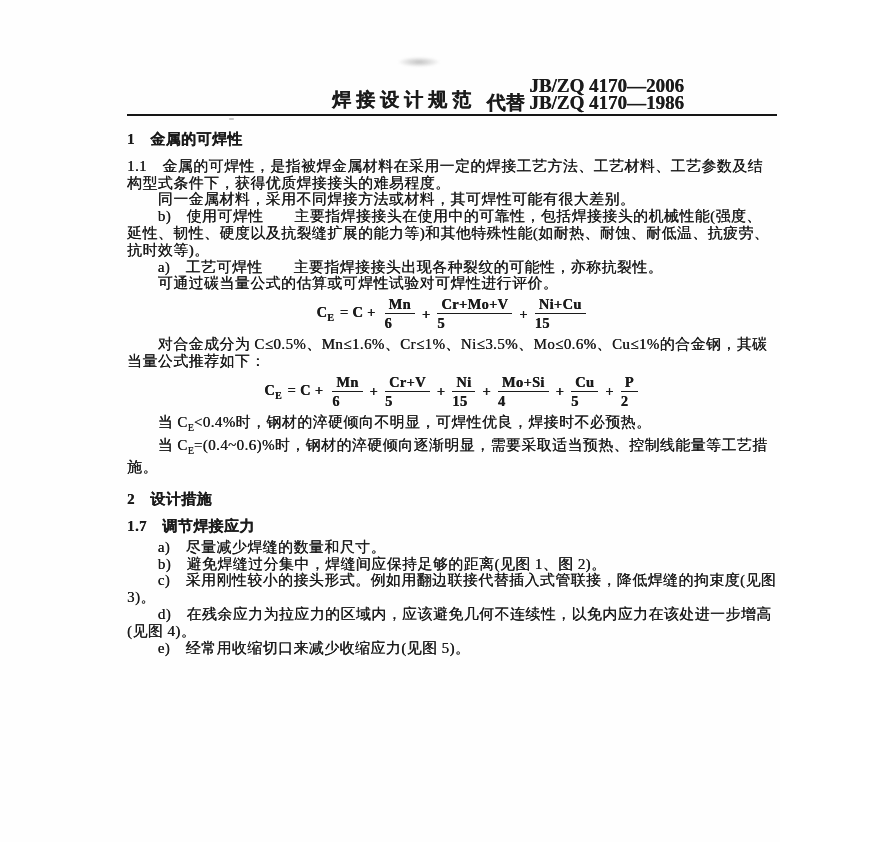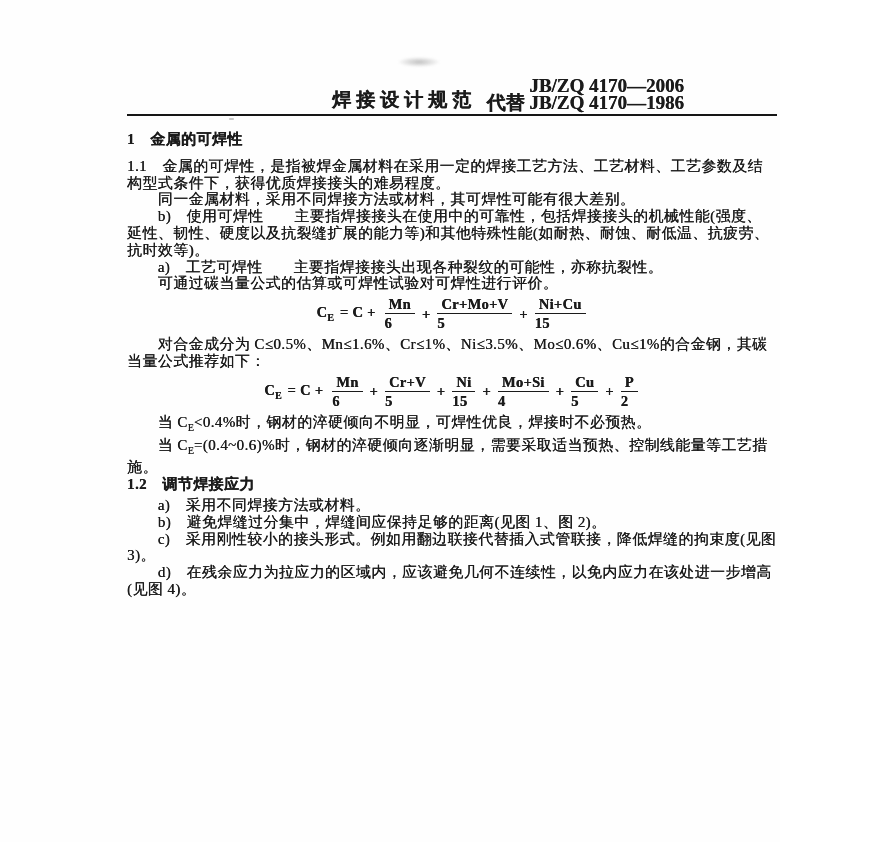--- a/index.html
+++ b/index.html
@@ -105,21 +105,23 @@
       <span class="plus">+</span>
       <span class="frac"><span class="num">P</span><span class="den">2</span></span>
     </div>
 
 
     <p class="p indent"><span>当 C</span><sub class="s">E</sub><span>&lt;0.4%时，钢材的淬硬倾向不明显，可焊性优良，焊接时不必预热。</span></p>
 
     <p class="p indent"><span>当 C</span><sub class="s">E</sub><span>=(0.4~0.6)%时，钢材的淬硬倾向逐渐明显，需要采取适当预热、控制线能量等工艺措施。</span></p>
 
 
-    <p class="p h subh">1.2　调节焊接应力</p>
+    <p class="p h sec2h">2　设计措施</p>
+    <p class="p h subh">1.7　调节焊接应力</p>
 
-    <p class="p indent">a)　采用不同焊接方法或材料。</p>
+    <p class="p indent">a)　尽量减少焊缝的数量和尺寸。</p>
     <p class="p indent">b)　避免焊缝过分集中，焊缝间应保持足够的距离(见图 1、图 2)。</p>
     <p class="p indent">c)　采用刚性较小的接头形式。例如用翻边联接代替插入式管联接，降低焊缝的拘束度(见图 3)。</p>
     <p class="p indent">d)　在残余应力为拉应力的区域内，应该避免几何不连续性，以免内应力在该处进一步增高(见图 4)。</p>
+    <p class="p indent">e)　经常用收缩切口来减少收缩应力(见图 5)。</p>
 
   </div>
 </div>
 
 </body></html>

